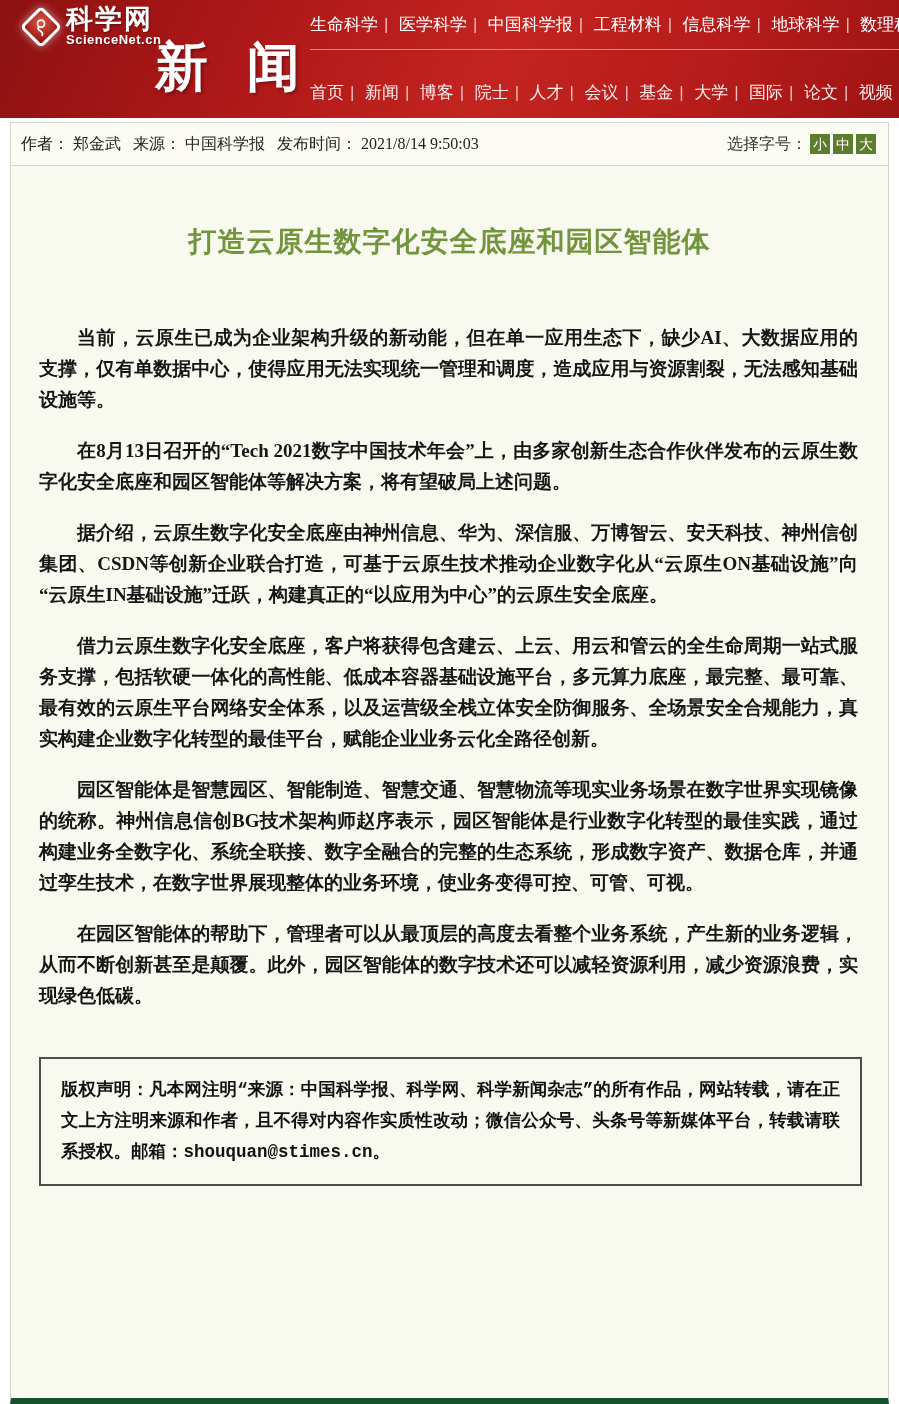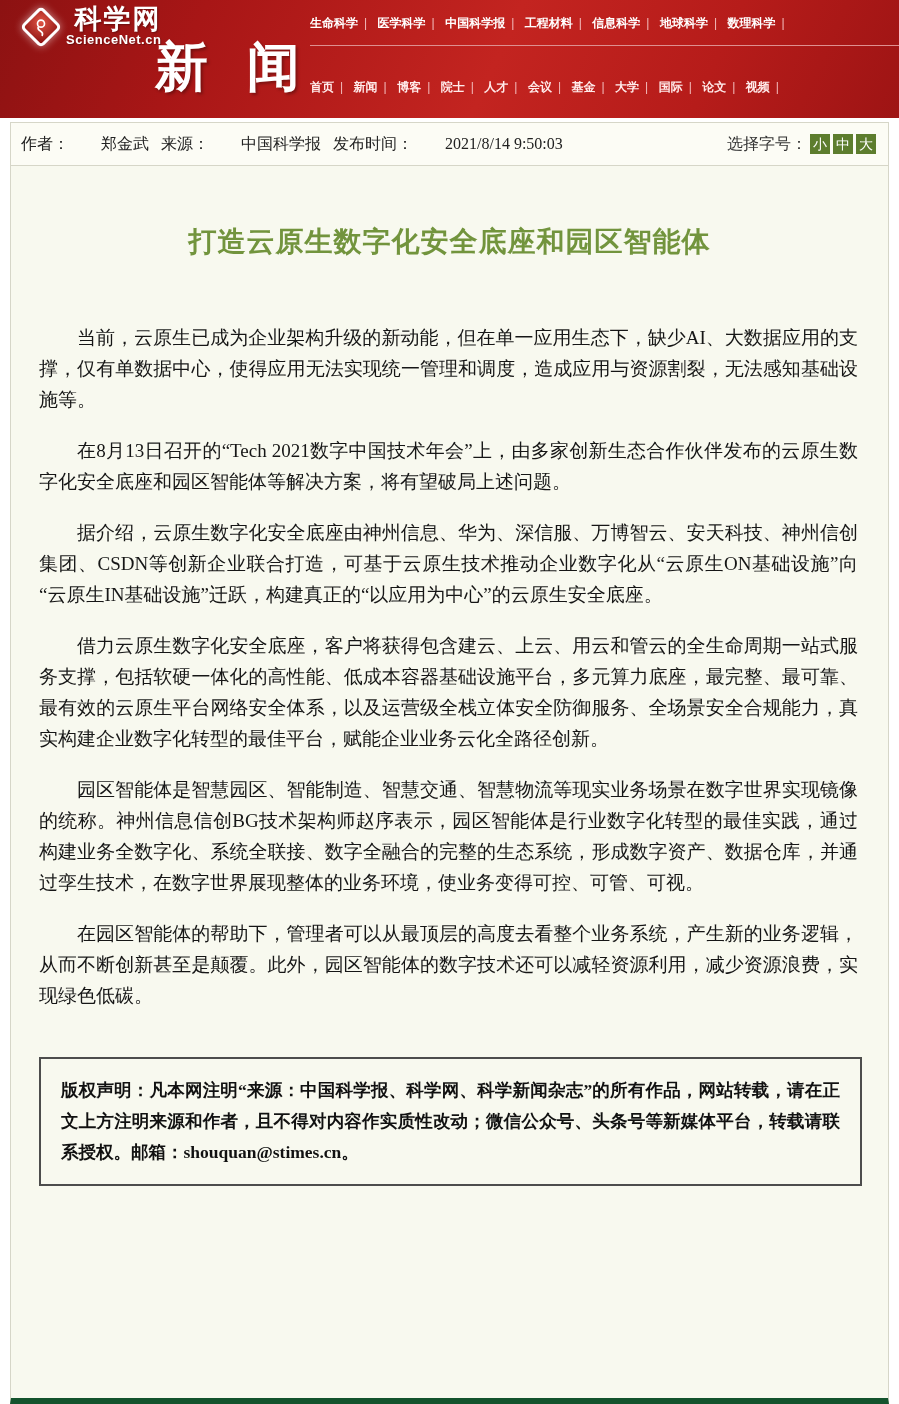--- a/index.html
+++ b/index.html
@@ -14,74 +14,74 @@
   }
   .logo-block { position:absolute; left:20px; top:6px; display:flex; align-items:flex-start; cursor:pointer; }
   .logo-diamond {
     width:30px; height:30px; margin:6px 10px 0 6px; transform:rotate(45deg);
     border:3px solid #ffffff; border-radius:5px;
     background:radial-gradient(circle at 35% 35%, #e05545, #8a0f0f);
     box-shadow:0 0 8px rgba(255,255,255,.55);
     display:flex; align-items:center; justify-content:center;
   }
   .logo-diamond svg { transform:rotate(-45deg); display:block; }
-  .logo-text-wrap { display:flex; flex-direction:column; line-height:1;text-align:right; }
+  .logo-text-wrap { display:flex; flex-direction:column; line-height:1; }
   .logo-cn { color:#ffffff; font-size:27px; font-weight:bold; letter-spacing:2px; text-shadow:1px 1px 2px rgba(0,0,0,.35); }
   .logo-en { color:#ffffff; font-size:13px; font-weight:bold; margin-top:0; letter-spacing:.5px; text-shadow:1px 1px 1px rgba(0,0,0,.3); }
   .section-title {
     position:absolute; left:155px; top:40px; color:#ffffff; font-size:53px; font-weight:bold;
     letter-spacing:12px; line-height:1; text-shadow:2px 2px 3px rgba(0,0,0,.3); cursor:pointer;
   }
   .header-nav { position:absolute; left:310px; top:0; right:0; height:100%; }
   .nav-row { list-style:none; white-space:nowrap; overflow:hidden; }
-  .nav-row li { display:inline-block; color:#ffffff; font-size:12px; cursor:pointer;font-weight:bold; }
+  .nav-row li { display:inline-block; color:#ffffff; font-size:17px; cursor:pointer; }
   .nav-row li::after { content:"|"; color:#f3bcbc; margin:0 6px; font-weight:normal; }
   .nav-row.primary { margin-top:13px; }
   .nav-row.secondary { margin-top:31px; color:#ffe9e9; }
   .nav-row.secondary li { color:#ffeaea; }
   .nav-divider { margin-top:13px; border:0; border-top:1px solid #de9090; width:100%; }
 
   
   .meta-bar {
     margin:4px 10px 0 10px; height:44px; background:#fcfcf5;
     border:1px solid #d6d6c8; display:flex; align-items:center; justify-content:space-between;
     padding:0 12px 0 10px;
     font-family:"Liberation Serif","DejaVu Serif",serif; font-size:16px; color:#222222;
   }
   .meta-left span { margin-right:4px; }
-  .meta-left .val { margin-right:12px;margin-left:28px; }
+  .meta-left .val { margin-right:12px; }
   .font-size-picker { display:flex; font-size:16px; color:#333; }
   .fs-btn {
     display:inline-block; width:20px; height:20px; margin-left:3px;
     background:#5d7d2e; color:#ffffff; font-size:14px; line-height:20px; text-align:center;
     cursor:pointer; font-family:"Liberation Sans",sans-serif;
   }
 
   
   .content {
     margin:0 10px; height:1238px; background:#f8f9ef;
     border-left:1px solid #d6d6c8; border-right:1px solid #d6d6c8; border-bottom:6px solid #14532d;
     overflow:hidden;
   }
   .article-title {
     margin:56px 30px 0 30px; text-align:center;
     color:#72943d; font-size:28px; font-weight:bold; letter-spacing:1px; line-height:40px;
     font-family:"Liberation Sans",sans-serif;
   }
-  .article-body { margin-top:60px; padding:0 30px 0 28px; }
+  .article-body { margin-top:60px; padding:0 30px 0 28px;font-weight:bold; }
   .article-body p {
     font-family:"Liberation Serif","DejaVu Serif",serif;
     font-size:19px; line-height:31px; color:#161616;
     text-indent:2em; margin-bottom:20px; text-align:justify;
   }
   .copyright-box {
     margin:46px 26px 0 28px; border:2px solid #4d4d4d; padding:16px 20px;
   }
   .copyright-box p {
-    font-family:Liberation Serif, serif;
+    font-family:Liberation Mono, monospace;
     font-size:17.5px; font-weight:bold; line-height:31px; color:#111111; text-align:justify;
   }
 </style>
 </head>
 <body>
 
 <div class="page">
 
   <div class="site-header">
     <div class="logo-block">

